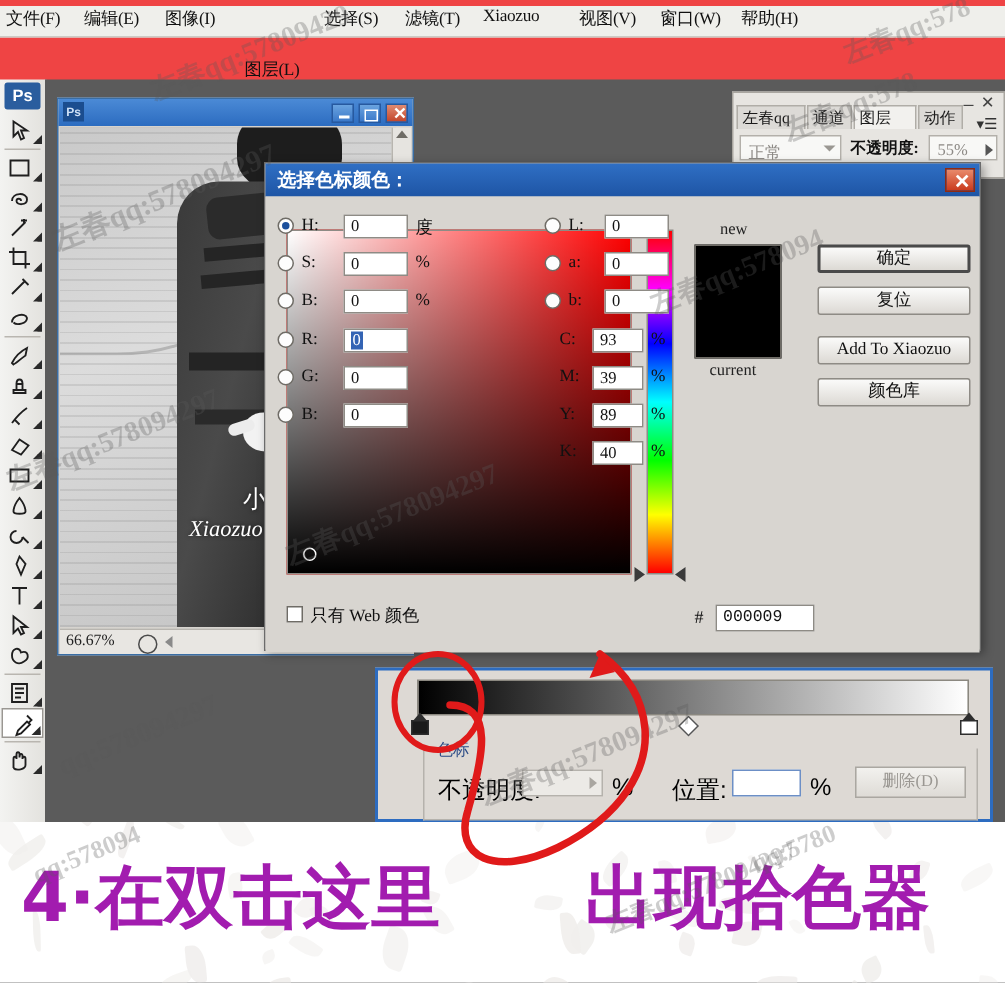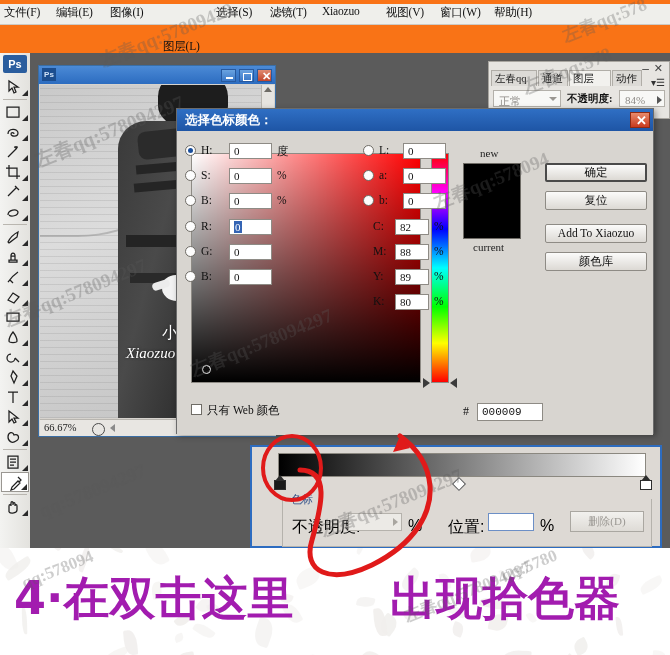--- a/index.html
+++ b/index.html
@@ -12,21 +12,21 @@
   #wm-backdrop{
     position:absolute;left:0;top:0;width:670px;height:655px;z-index:0;
     background:#ffffff;
   }
   .leaf{
     position:absolute;background:#f0eeec;border-radius:60% 10% 60% 10%;
     opacity:.85;
   }
   
   #app{position:absolute;left:0;top:0;width:670px;height:548px;z-index:2;
-       background:#f97316;overflow:hidden;}
+       background:#ef4444;overflow:hidden;}
   
   #menubar{position:absolute;left:0;top:4px;width:670px;height:20px;
     background:#efefeb;border-bottom:1px solid #cdcac4;}
   #menubar .mi{
     position:absolute;top:1px;font-size:11.5px;color:#111;white-space:nowrap;
     font-family:"Liberation Serif", serif;letter-spacing:-.2px;
   }
   
   #optbar{position:absolute;left:0;top:25px;width:670px;height:28px;
     background:linear-gradient(#f2f2ee,#e2e1dc);border-bottom:1px solid #b9b6b0;}
@@ -683,21 +683,21 @@
       <span style="position:absolute;right:20px;top:0px;font-size:12px;color:#444;">–</span>
       <span style="position:absolute;right:6px;top:0px;font-size:11px;color:#444;">✕</span>
       <span style="position:absolute;right:4px;top:15px;font-size:10px;color:#333;">▾☰</span>
       <div id="rrow">
         <div class="drop" style="left:4px;top:0;width:68px;height:17px;">
           <span class="cv">正常</span>
           <span class="arw"></span>
         </div>
         <span class="lb" style="left:78px;top:2px;font-weight:bold;color:#111;">不透明度:</span>
         <div class="drop" style="left:130px;top:0;width:46px;height:17px;">
-          <span class="cv">84%</span>
+          <span class="cv">55%</span>
           <span class="arw" style="right:2px;top:5px;border:none;border-top:4px solid transparent;
                        border-bottom:4px solid transparent;border-left:5px solid #555;"></span>
         </div>
       </div>
     </div>
 
     <div id="gradwin">
       <div id="gradbar"></div>
       <div class="stop" style="left:22px;top:28px;">
         <span class="tri"></span>
@@ -811,42 +811,42 @@
           <div class="rrow" style="left: 186px; top: 62px;">
             <span class="radio"></span>
             <span class="rlab" style="">b:</span>
             <div class="rinp" style="left:40px;top:0;width:43px;">
               <span class="v">0</span>
             </div>
           </div>
           <div class="rrow" style="left: 196px; top: 88px;">
             <span class="flab" style="left:0;">C:</span>
             <div class="rinp" style="left:22px;top:0;width:34px;">
-              <span class="v">82</span>
+              <span class="v">93</span>
             </div>
             <span class="runit" style="left:61px;">%</span>
           </div>
           <div class="rrow" style="left: 196px; top: 113px;">
             <span class="flab" style="left:0;">M:</span>
             <div class="rinp" style="left:22px;top:0;width:34px;">
-              <span class="v">88</span>
+              <span class="v">39</span>
             </div>
             <span class="runit" style="left:61px;">%</span>
           </div>
           <div class="rrow" style="left: 196px; top: 138px;">
             <span class="flab" style="left:0;">Y:</span>
             <div class="rinp" style="left:22px;top:0;width:34px;">
               <span class="v">89</span>
             </div>
             <span class="runit" style="left:61px;">%</span>
           </div>
           <div class="rrow" style="left: 196px; top: 163px;">
             <span class="flab" style="left:0;">K:</span>
             <div class="rinp" style="left:22px;top:0;width:34px;">
-              <span class="v">80</span>
+              <span class="v">40</span>
             </div>
             <span class="runit" style="left:61px;">%</span>
           </div>
         </div>
 
       <div id="webonly">
         <span class="cb"></span>
         <span class="tx">只有 Web 颜色</span>
       </div>
 

